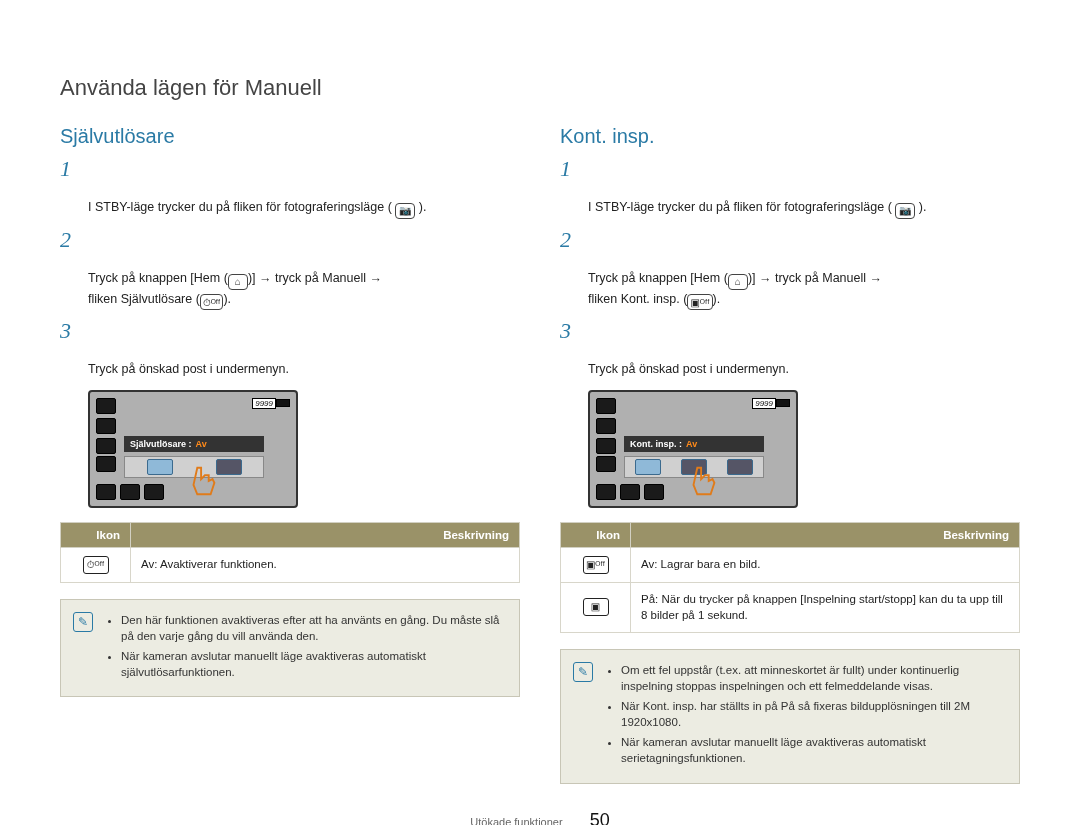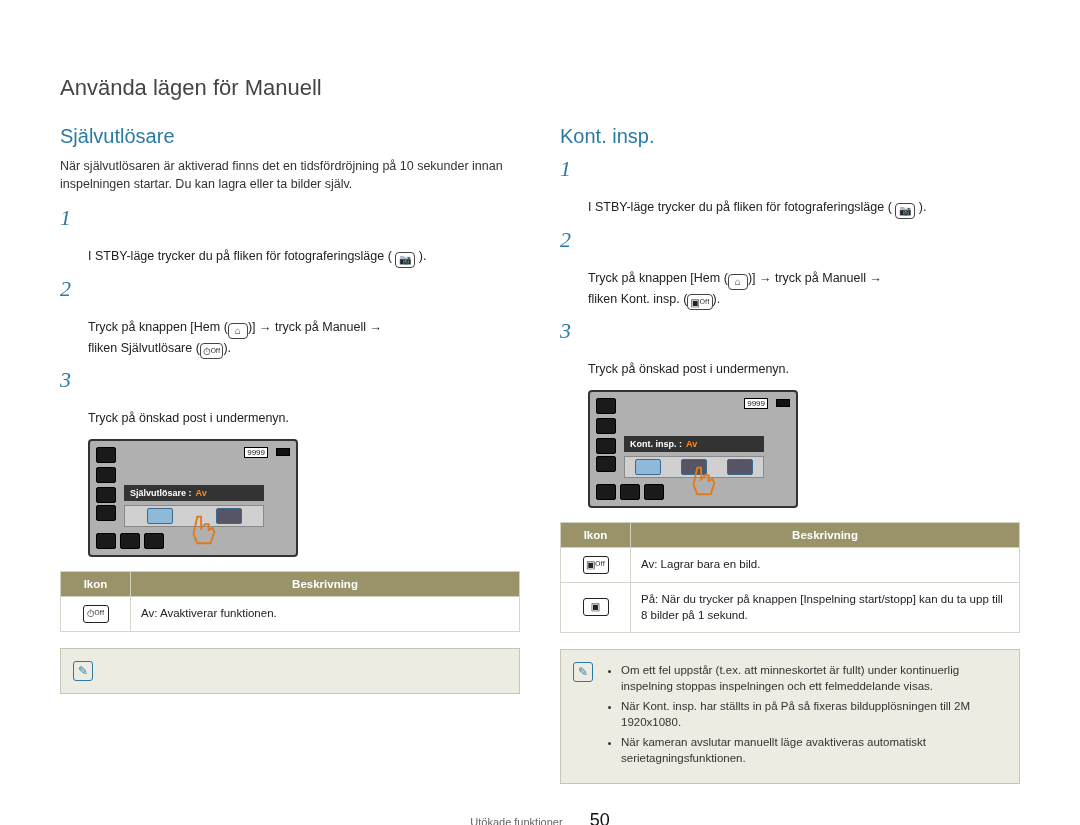--- a/index.html
+++ b/index.html
@@ -113,35 +113,35 @@
     }
     .shot .chip.dk { background: #556; }
     .shot .hand {
       position: absolute;
       top: 70px; left: 94px;
       width: 38px; height: 38px;
     }
     .hand svg { width: 100%; height: 100%; }
     .shot .batt {
       position: absolute; top:6px; right:6px;
-      display:flex; gap:8px; align-items:center;
+      display:flex; gap:0; align-items:center;font-style:italic;
     }
     .shot .batt .n { font-size:8px; color:#111; background:#fff; padding:0 2px; border:1px solid #000; }
     .shot .batt .b { width:14px;height:8px;background:#111;border:1px solid #000; }
 
     table.desc {
       width: 100%;
       border-collapse: collapse;
       font-size: 11.5px;
       margin-top: 4px;
     }
     table.desc th {
       background: #9a9268;
       color: #fff;
-      text-align: center;
+      text-align: right;
       font-weight: 600;
       padding: 6px 10px;
       border: 1px solid #d2d0c2;
     }
     table.desc td {
       border: 1px solid #d8d6ca;
       padding: 8px 10px;
       vertical-align: middle;
       line-height: 1.45;
     }
@@ -185,21 +185,20 @@
   </style>
 </head>
 <body>
 
 <div class="page-title">Använda lägen för Manuell</div>
 
 <div class="columns">
 
   <div class="col">
     <div class="section-title">Självutlösare</div>
-    <div class="intro">När självutlösaren är aktiverad finns det en tidsfördröjning på 10 sekunder innan inspelningen startar. Du kan lagra eller ta bilder själv.</div>
 
     <div class="step">
       <div class="step-num">1</div>
       <div class="step-body">
         <span>I STBY-läge trycker du på fliken för fotograferingsläge (</span>
         <span class="icon-box">📷</span>
         <span>).</span>
       </div>
     </div>
 
@@ -257,20 +256,24 @@
       </tr>
       <tr>
         <td class="ic"><span class="mini-ic">⏱ᴼᶠᶠ</span></td>
         <td><b>Av</b><span>: Avaktiverar funktionen.</span></td>
       </tr>
     </tbody>
       </table>
 
     <div class="note">
       <div class="nicon">✎</div>
+      <ul>
+        <li>Den här funktionen avaktiveras efter att ha använts en gång. Du måste slå på den varje gång du vill använda den.</li>
+        <li>När kameran avslutar manuellt läge avaktiveras automatiskt självutlösarfunktionen.</li>
+      </ul>
     </div>
   </div>
 
   <div class="col">
     <div class="section-title">Kont. insp.</div>
 
     <div class="step">
       <div class="step-num">1</div>
       <div class="step-body">
         <span>I STBY-läge trycker du på fliken för fotograferingsläge (</span>

